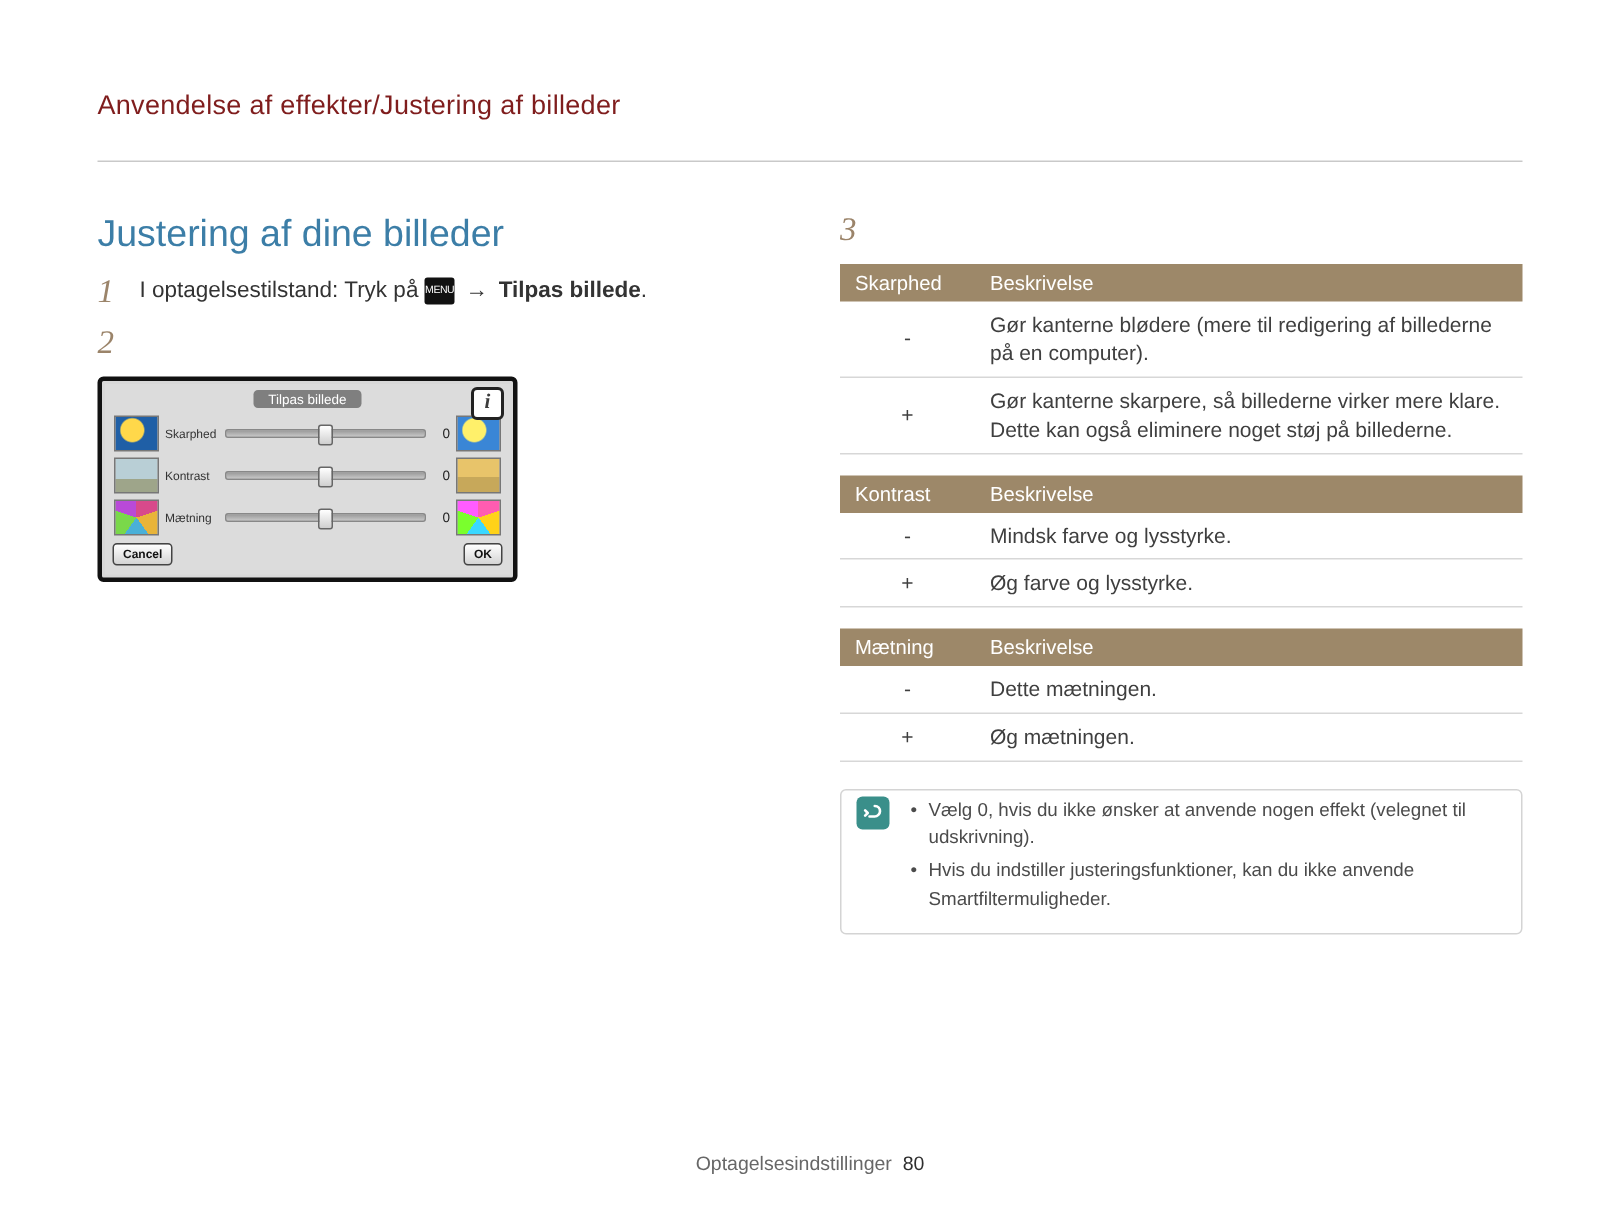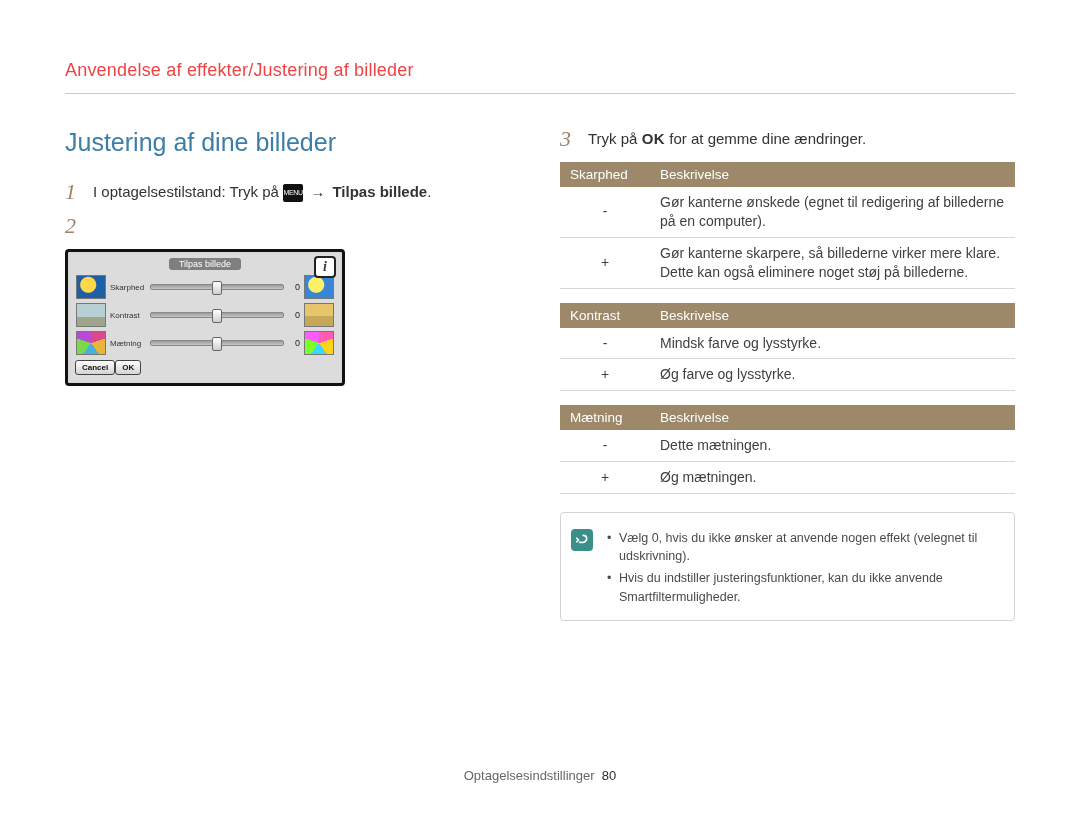--- a/index.html
+++ b/index.html
@@ -6,41 +6,41 @@
   body {
     font-family: Arial, Helvetica, sans-serif;
     width: 1080px;
     height: 815px;
     background: #fff;
     color: #3c3c3c;
     position: relative;
     padding: 60px 65px 0 65px;
   }
   .breadcrumb {
-    color: #ef4444;
+    color: #7f1d1d;
     font-size: 18px;
     font-weight: 300;
     letter-spacing: 0.2px;
     border-bottom: 1px solid #c9c9c9;
-    padding-bottom: 12px;
+    padding-bottom: 26px;
     margin-bottom: 34px;
   }
   .columns {
     display: flex;
     gap: 40px;
   }
   .col { flex: 1 1 0; }
   .col-left { max-width: 470px; }
   .col-right { flex: 1; }
 
   .title {
     color: #3c7ea7;
     font-size: 25px;
     font-weight: 400;
-    margin-bottom: 24px;
+    margin-bottom: 12px;
   }
   .intro {
     color: #4b4b4b;
     font-size: 14.5px;
     line-height: 1.35;
     margin-bottom: 18px;
   }
   .step {
     display: flex;
     align-items: flex-start;
@@ -156,21 +156,21 @@
     border: 1px solid #666;
     border-radius: 2px;
   }
   .slider-val {
     width: 12px;
     font-size: 9px;
     text-align: right;
     color:#222;
   }
   .screen-footer {
-    display:flex; justify-content: flex-start;
+    display:flex; justify-content: space-between;
     margin-top: 3px;
     padding: 0 1px;
   }
   .screen-btn {
     font-size: 8px;
     font-weight: bold;
     color: #111;
     background: linear-gradient(#fff,#d4d4d4);
     border: 1px solid #444;
     border-radius: 3px;
@@ -204,21 +204,21 @@
     text-align: center;
     vertical-align: middle;
   }
 
   
   .note {
     display: flex;
     gap: 14px;
     border: 1px solid #d4d4d4;
     border-radius: 4px;
-    padding: 16px 12px 10px 10px;
+    padding: 4px 12px 10px 10px;
     margin-top: 18px;
   }
   .note-icon {
     width: 22px; height: 22px;
     background: #3a8f8a;
     color: #fff;
     border-radius: 4px;
     display:flex; align-items:center; justify-content:center;
     flex-shrink: 0;
   }
@@ -317,36 +317,31 @@
           <div class="screen-btn">Cancel</div>
           <div class="screen-btn">OK</div>
         </div>
       </div>
     </div>
   </div>
 
   <div class="col col-right">
     <div class="step">
       <div class="step-num">3</div>
-      <div class="step-text">
-        <span>Tryk på</span>
-        <span class="ok-bold">OK</span>
-        <span>for at gemme dine ændringer.</span>
-      </div>
     </div>
 
     <table class="desc">
       <tbody>
           <tr>
         <th>Skarphed</th>
         <th>Beskrivelse</th>
       </tr>
       <tr>
         <td class="sym">-</td>
-        <td>Gør kanterne ønskede (egnet til redigering af billederne på en computer).</td>
+        <td>Gør kanterne blødere (mere til redigering af billederne på en computer).</td>
       </tr>
       <tr>
         <td class="sym">+</td>
         <td>Gør kanterne skarpere, så billederne virker mere klare. Dette kan også eliminere noget støj på billederne.</td>
       </tr>
     </tbody>
       </table>
 
     <table class="desc">
       <tbody>

